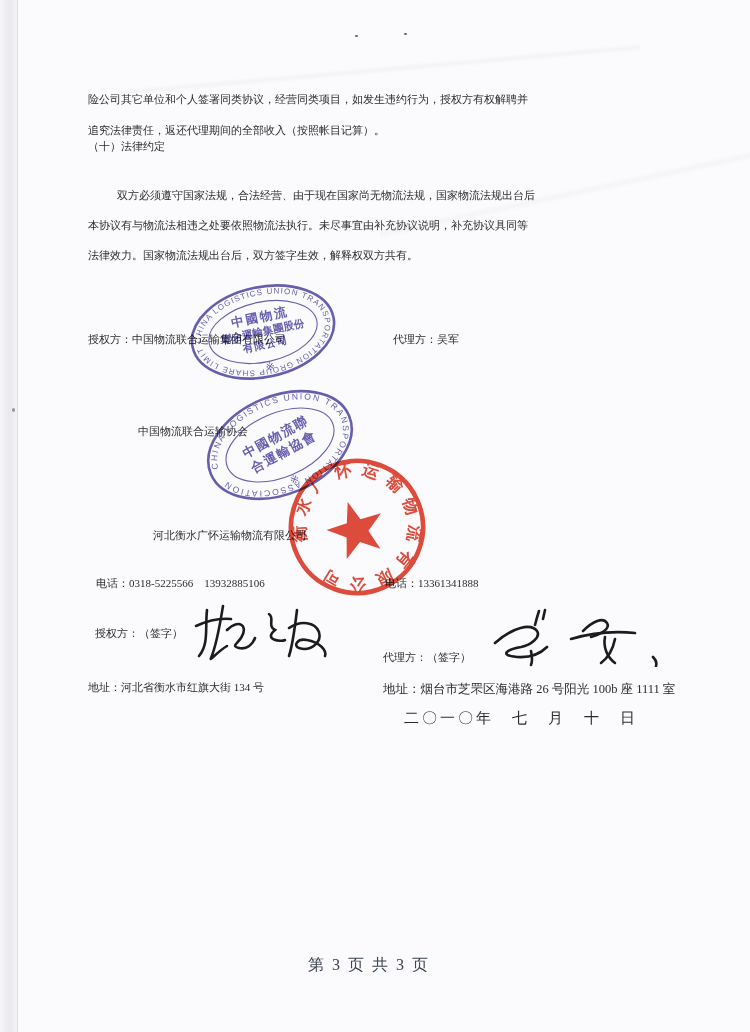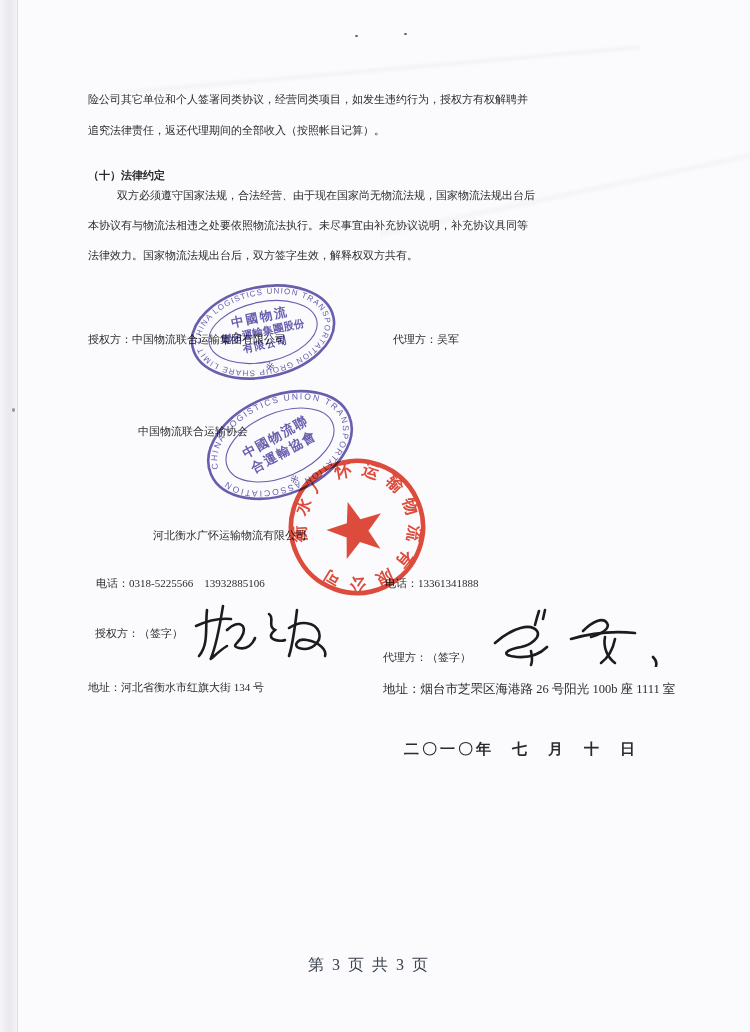--- a/index.html
+++ b/index.html
@@ -33,40 +33,40 @@
 
   <div class="edge-strip"></div>
   <div class="speck" style="left:355px;top:35px;width:3px;height:2px;"></div>
   <div class="speck" style="left:404px;top:33px;width:3px;height:2px;"></div>
   <div class="speck" style="left:12px;top:408px;width:3px;height:4px;opacity:.6;"></div>
   <div class="crease" style="left:120px;top:40px;width:520px;height:60px;background:linear-gradient(175deg,transparent 46%,rgba(190,190,200,0.12) 50%,transparent 54%);"></div>
   <div class="crease" style="left:380px;top:150px;width:370px;height:90px;background:linear-gradient(168deg,transparent 47%,rgba(190,190,200,0.10) 50%,transparent 53%);"></div>
 
   <div class="tline" style="left:88px;top:92px;">险公司其它单位和个人签署同类协议，经营同类项目，如发生违约行为，授权方有权解聘并</div>
   <div class="tline" style="left:88px;top:123px;">追究法律责任，返还代理期间的全部收入（按照帐目记算）。</div>
-  <div class="tline" style="left:88px;top:168px;font-weight:bold;">（十）法律约定</div>
+  <div class="tline" style="left:88px;top:139px;">（十）法律约定</div>
   <div class="tline indent" style="top:188px;text-align:right;">双方必须遵守国家法规，合法经营、由于现在国家尚无物流法规，国家物流法规出台后</div>
   <div class="tline" style="left:88px;top:218px;">本协议有与物流法相违之处要依照物流法执行。未尽事宜由补充协议说明，补充协议具同等</div>
   <div class="tline" style="left:88px;top:248px;">法律效力。国家物流法规出台后，双方签字生效，解释权双方共有。</div>
 
   <div class="tline" style="left:88px;top:332px;">授权方：中国物流联合运输集团有限公司</div>
   <div class="tline" style="left:393px;top:332px;">代理方：吴军</div>
   <div class="tline" style="left:138px;top:424px;">中国物流联合运输协会</div>
   <div class="tline" style="left:153px;top:528px;">河北衡水广怀运输物流有限公司</div>
 
   <div class="tline" style="left:88px;top:576px;margin-left:8px;">电话：0318-5225566　13932885106</div>
   <div class="tline" style="left:385px;top:576px;">电话：13361341888</div>
 
   <div class="tline" style="left:95px;top:626px;">授权方：（签字）</div>
   <div class="tline" style="left:383px;top:626px;margin-top:24px;">代理方：（签字）</div>
 
   <div class="tline" style="left:88px;top:680px;">地址：河北省衡水市红旗大街 134 号</div>
   <div class="tline small" style="left:383px;top:681px;">地址：烟台市芝罘区海港路 26 号阳光 100b 座 1111 室</div>
 
-  <div class="tline date" style="left:404px;top:739px;font-size:15px;font-weight:bold;">二〇一〇年　七　月　十　日</div>
+  <div class="tline date" style="left:404px;top:708px;font-size:15px;">二〇一〇年　七　月　十　日</div>
 
   <div class="tline footer" style="left:308px;top:954px;">第 3 页 共 3 页</div>
 
   <div class="stamp" style="left:168px;top:272px;width:190px;height:120px;opacity:.88;">
     <svg width="190" height="120" viewBox="0 0 190 120">
       <g transform="rotate(-12 95 60)" stroke="#544aa5" fill="#544aa5">
         <ellipse cx="95" cy="60" rx="72" ry="45" fill="none" stroke-width="2.6"></ellipse>
         <ellipse cx="95" cy="60" rx="55" ry="30" fill="none" stroke-width="1.1"></ellipse>
         <path id="s1rim" d="M32,60 a63,37 0 1,1 126,0 a63,37 0 1,1 -126,0" fill="none" stroke="none"></path>
         <text font-size="8" letter-spacing="1.1" stroke="none">

